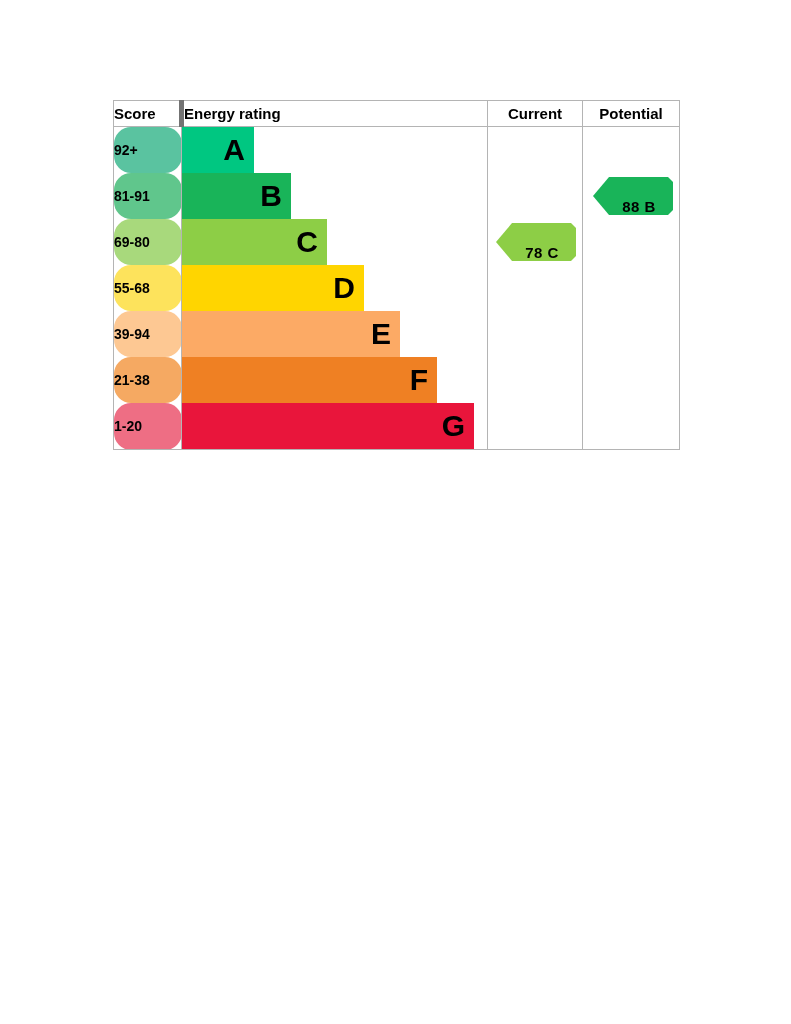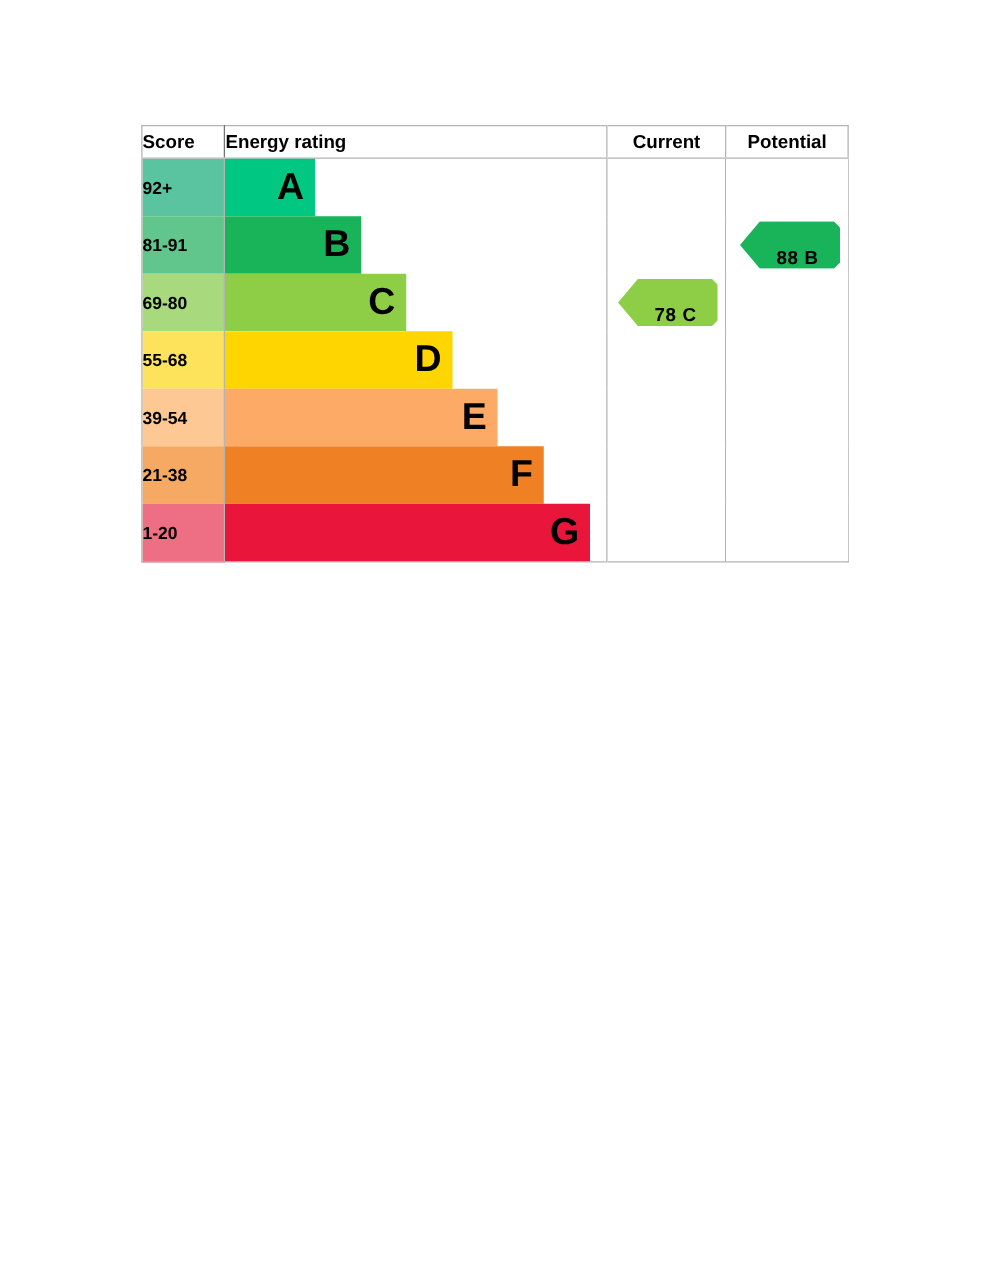--- a/index.html
+++ b/index.html
@@ -40,34 +40,35 @@
     height: 25px;
     font-size: 15px;
     font-weight: bold;
     color: #000000;
     text-align: left;
     border-bottom: 1px solid #b4b4b4;
     background: #ffffff;
     white-space: nowrap;
   }
   .hdr-score   { width: 65px;  padding-left: 9px;  }
-  .hdr-rating  { width: 303px; padding-left: 10px; border-left: 1px solid #737373; }
+  .hdr-rating  { width: 303px; padding-left: 10px; border-left: 5px solid #737373; }
   .hdr-current { width: 94px;  border-left: 1px solid #b4b4b4; text-align: center; }
   .hdr-potential { width: 96px; border-left: 1px solid #b4b4b4; text-align: center; }
 
   
   tr.band-row { height: 46px; }
 
   td.score-cell {
     width: 65px;
     font-size: 14px;
     font-weight: bold;
     color: #000000;
     padding-left: 9px;
     white-space: nowrap;
+    border-radius: 17px;
   }
 
   td.rating-cell {
     position: relative;
     padding: 0;
     border-left: 1px solid #b4b4b4;
     background: #ffffff;
     height: 46px;
   }
 
@@ -187,21 +188,21 @@
           <td class="score-cell" style="background: rgb(253, 227, 92);">55-68</td>
           <td class="rating-cell">
             <div class="band-bar" style="width: 182px; background: rgb(255, 213, 0);">
               <span class="band-letter">D</span>
             </div>
           </td>
           <td class="arrow-cell current"></td>
           <td class="arrow-cell potential"></td>
         </tr>
         <tr class="band-row">
-          <td class="score-cell" style="background: rgb(253, 200, 147);">39-54</td>
+          <td class="score-cell" style="background: rgb(253, 200, 147);">39-94</td>
           <td class="rating-cell">
             <div class="band-bar" style="width: 218px; background: rgb(252, 170, 101);">
               <span class="band-letter">E</span>
             </div>
           </td>
           <td class="arrow-cell current"></td>
           <td class="arrow-cell potential"></td>
         </tr>
         <tr class="band-row">
           <td class="score-cell" style="background: rgb(245, 169, 98);">21-38</td>

